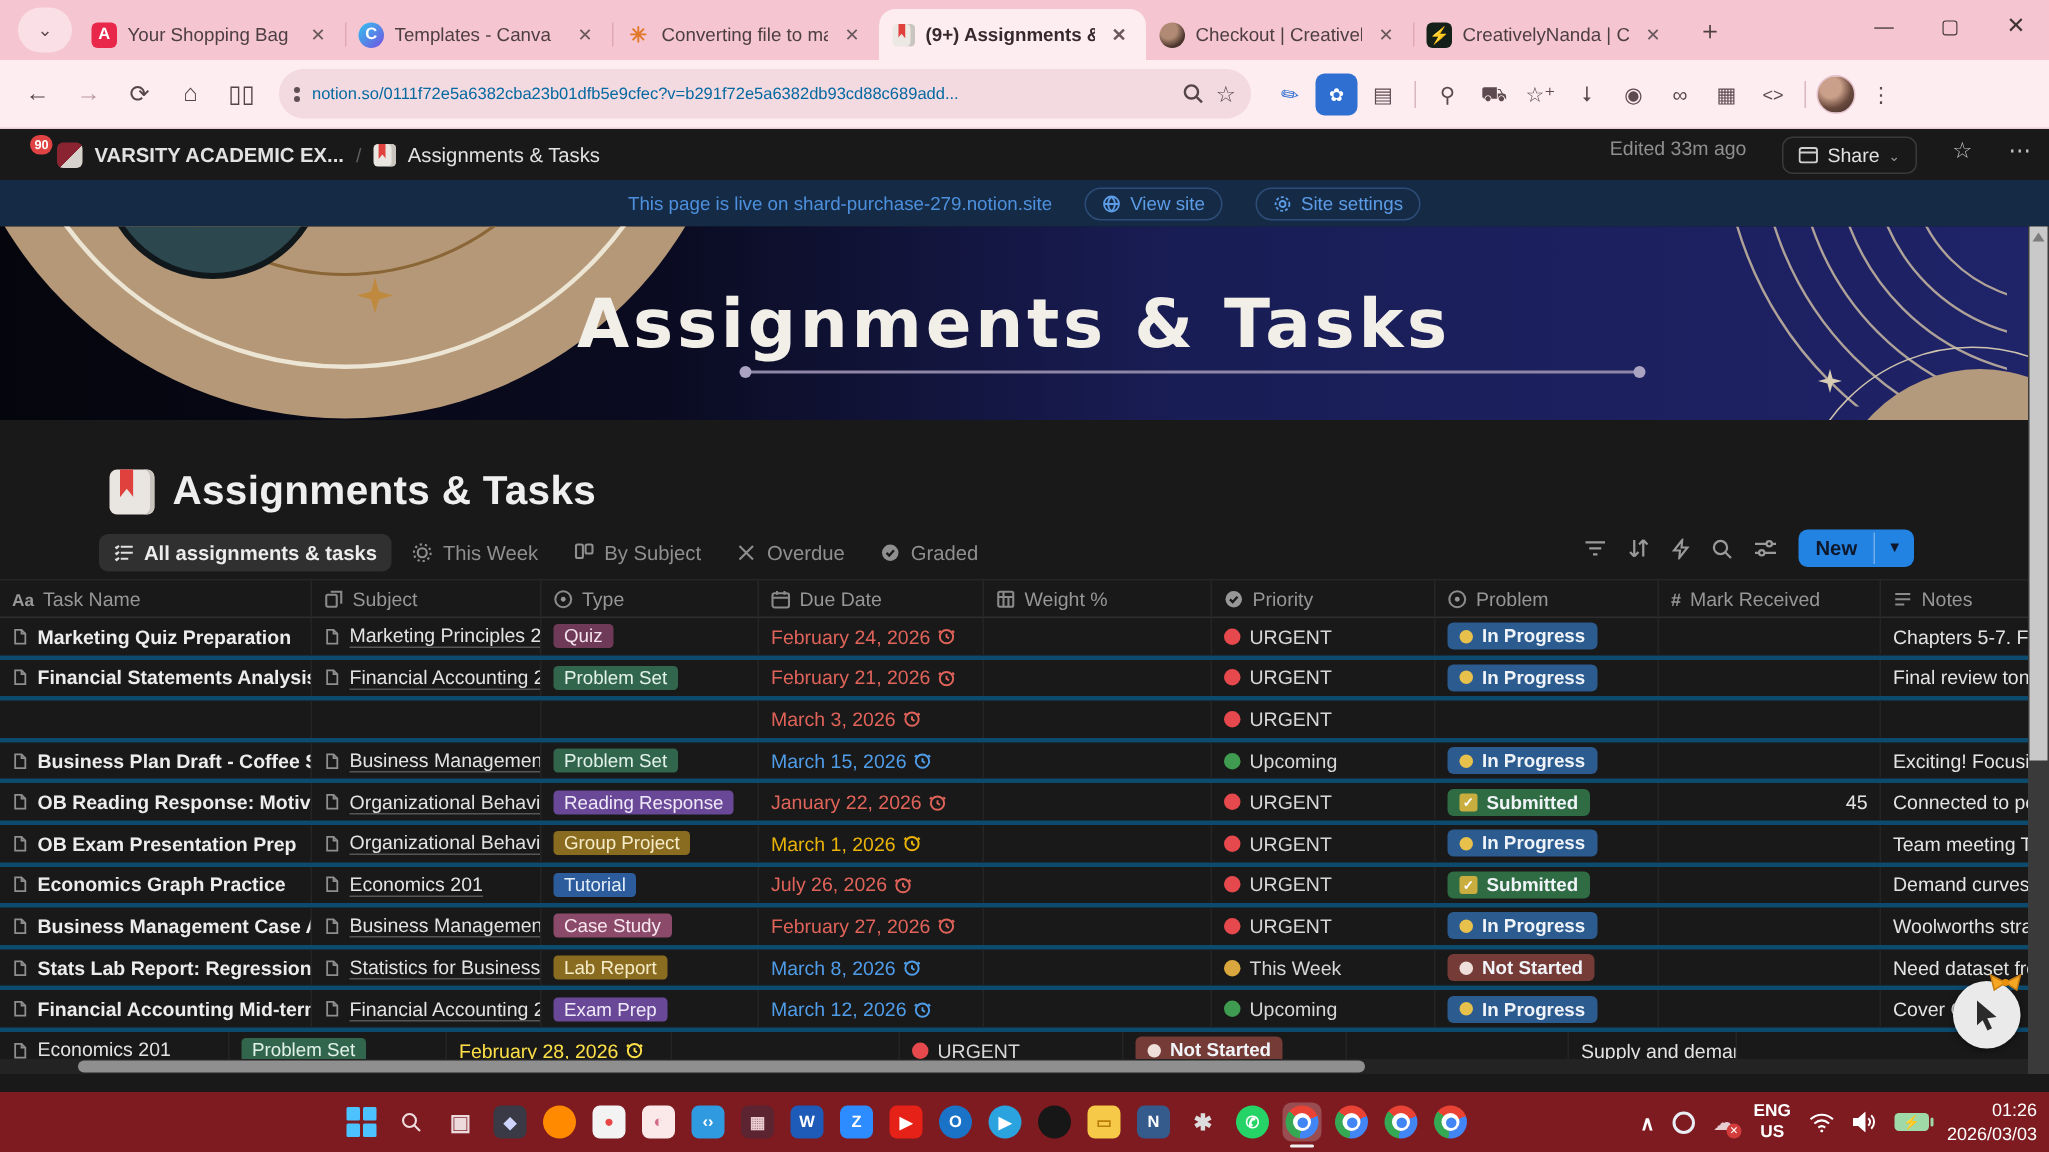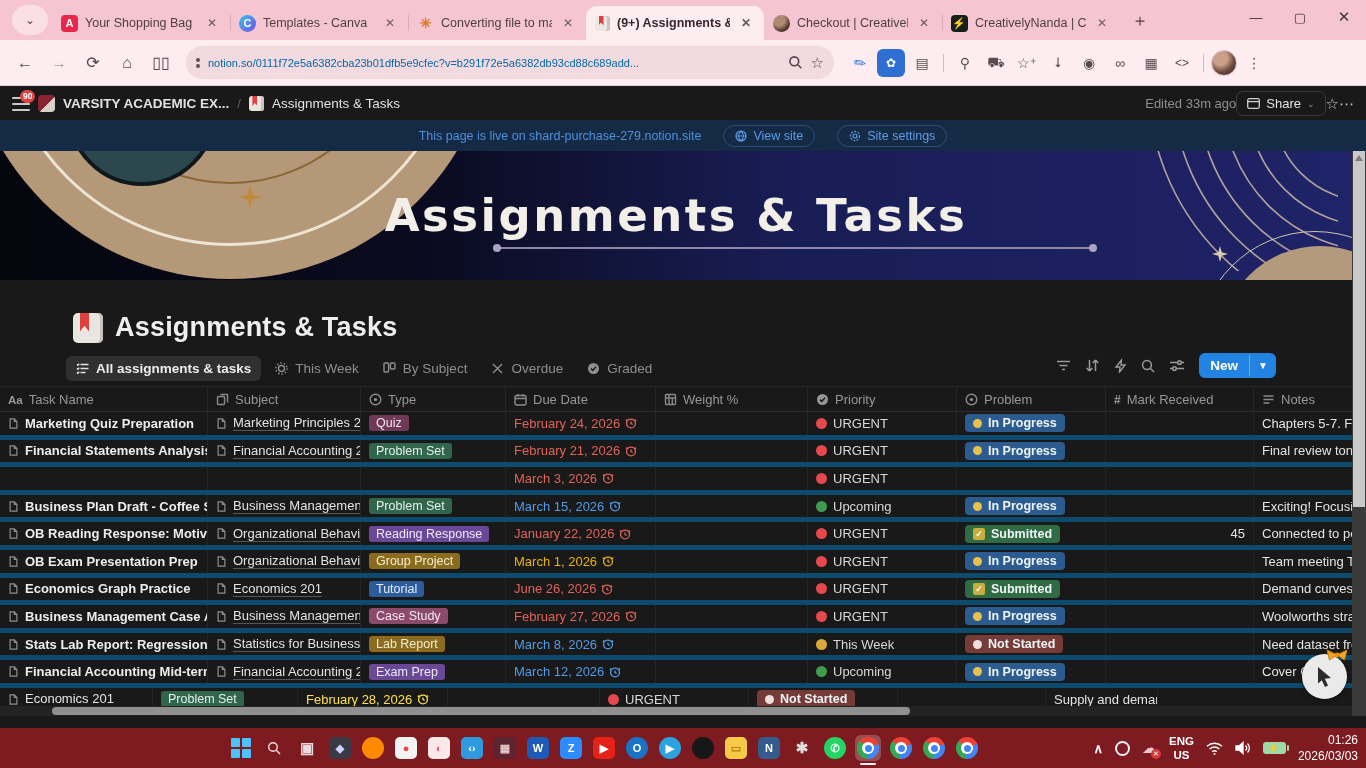--- a/index.html
+++ b/index.html
@@ -25,27 +25,27 @@
 .siteinfo{display:flex;flex-direction:column;gap:2px}
 .siteinfo i{width:4px;height:4px;border-radius:50%;background:#5f4f55;display:block}
 .urltext{flex:1;font-size:11px;color:#0369a1;white-space:nowrap;overflow:hidden}
 .exts{display:flex;align-items:center;gap:3px;margin-left:8px}
 .ext{width:28px;height:28px;border-radius:6px;display:flex;align-items:center;justify-content:center;font-size:14px;color:#5c4a50}
 .vdiv{width:1px;height:18px;background:#d9b7c0;margin:0 4px}
 .avatar24{width:26px;height:26px;border-radius:50%;background:radial-gradient(circle at 35% 30%,#caa08a 0 30%,#6b4a3e 60%,#3a2a26);border:1px solid #e4c2cb}
 
 
 .ntop{position:absolute;top:87px;left:0;width:1366px;height:33px;background:#191919;display:flex;align-items:center;padding:0 12px;gap:8px;color:#d6d6d6}
-.hamb{position:relative;width:18px;height:14px;display:flex;flex-direction:column;justify-content:space-between}
+.hamb{position:relative;width:18px;height:14px;display:flex;flex-direction:row;justify-content:space-between}
 .hamb i{height:2px;background:#c9c9c9;border-radius:1px;display:block}
 .badge{position:absolute;top:-7px;left:8px;min-width:15px;height:13px;border-radius:7px;background:#e04343;color:#fff;font-size:8.5px;font-weight:700;display:flex;align-items:center;justify-content:center;padding:0 3px}
 .wsicon{width:17px;height:17px;border-radius:4px;background:linear-gradient(135deg,#8a2430 0 55%,#d8d2cc 55%);flex:none}
 .crumbtxt{font-size:13.5px;font-weight:600;color:#e2e2e2;white-space:nowrap}
 .slash{color:#5f5f5f;font-size:13px}
-.ntop .right{margin-left:auto;display:flex;align-items:center;gap:0}
+.ntop .right{margin-left:auto;display:flex;gap:24px}
 .edited{font-size:13px;color:#8f8f8f}
 .sharebtn{display:flex;align-items:center;gap:6px;border:1px solid #3a3a3a;border-radius:7px;padding:4px 10px;font-size:13px;color:#e2e2e2}
 .gico{color:#c2c2c2;font-size:15px}
 
 
 .banner{position:absolute;top:120px;left:0;width:1366px;height:31px;background:#152a45;display:flex;align-items:center;justify-content:center;gap:22px}
 .bannertxt{font-size:12.5px;color:#4d90dd}
 .bnbtn{display:flex;align-items:center;gap:6px;border:1px solid #2d4d78;border-radius:13px;padding:3px 11px;font-size:12.5px;color:#5c9ce6}
 .bnbtn svg{stroke:#5c9ce6}
 
@@ -74,30 +74,30 @@
 .h1{font-size:27px;font-weight:700;color:#efefef;letter-spacing:.2px}
 
 
 .viewsrow{position:absolute;top:353px;left:66px;right:0;height:30px;display:flex;align-items:center;gap:4px}
 .viewtab{display:flex;align-items:center;gap:7px;padding:5px 10px;border-radius:6px;font-size:13.5px;color:#8f8f8f;white-space:nowrap}
 .viewtab.active{background:#303030;color:#ececec;font-weight:700}
 .viewtab svg{stroke:#8f8f8f}
 .viewtab.active svg{stroke:#e0e0e0}
 .dbctrl{position:absolute;top:353px;right:90px;display:flex;align-items:center;gap:14px}
 .dbctrl svg{stroke:#9a9a9a}
-.newbtn{display:flex;align-items:center;background:#2383e2;border-radius:6px;overflow:hidden;color:#ffffff;font-size:13.5px;font-weight:600}
+.newbtn{display:flex;align-items:center;background:#2383e2;border-radius:6px;overflow:hidden;color:#0f172a;font-size:13.5px;font-weight:600}
 .newbtn .lbl{padding:5px 11px}
 .newbtn .dd{padding:5px 8px;border-left:1px solid rgba(255,255,255,.35);font-size:10px}
 
 
 .thead{position:absolute;top:386px;left:0;width:1366px;height:26px;display:flex;border-top:1px solid #262626;border-bottom:1px solid #2e2e2e;color:#979797}
 .th{display:flex;align-items:center;gap:6px;padding:0 8px;font-size:13px;border-right:1px solid #262626;overflow:hidden;white-space:nowrap}
 .th svg{stroke:#8a8a8a;flex:none}
 .tbody{position:absolute;top:412px;left:0;width:1366px;height:294px;overflow:hidden}
-.tr{display:flex;height:27.6px;border-bottom:5px solid #0c4a6e}
+.tr{display:flex;height:27.6px;border-bottom:3px solid #0c4a6e}
 .td{display:flex;align-items:center;gap:6px;padding:0 8px;border-right:1px solid #242424;overflow:hidden;white-space:nowrap;font-size:13px;color:#e3e3e3}
 .tname{font-weight:600;color:#ededed;font-size:13px}
 .subj{border-bottom:1px solid #565656;font-weight:500}
 .tag{padding:1px 7px;border-radius:3px;font-size:12.5px;font-weight:500}
 .due{display:flex;align-items:center;gap:5px}
 .pdot{width:11px;height:11px;border-radius:50%;flex:none}
 .pill{display:flex;align-items:center;gap:6px;padding:2px 8px;border-radius:4px;font-size:12.5px;font-weight:600;color:#f0f4f8}
 .sdot{width:9px;height:9px;border-radius:50%;flex:none}
 .chk{width:12px;height:12px;border-radius:2px;background:#c9ad3f;color:#fff;font-size:9px;display:flex;align-items:center;justify-content:center;font-weight:700}
 .fileic{flex:none}
@@ -737,21 +737,21 @@
             <path d="M7.5 1v3h3"></path>
           </svg>
         </span>
         <span class="subj">Economics 201</span>
       </div>
       <div class="td" style="width:145px">
         <span class="tag" style="background:#2c5c9c;color:#e4eefb">Tutorial</span>
       </div>
       <div class="td" style="width:150px">
         <span class="due" style="color:#e0635a">
-          <span>June 26, 2026</span>
+          <span>July 26, 2026</span>
           <span>
             <svg width="12" height="12" viewBox="0 0 13 13" fill="none" stroke="currentColor" stroke-width="1.4">
               <circle cx="6.5" cy="7" r="4.8"></circle>
               <path d="M6.5 4.8V7l1.8 1.2M2.3 2.6 L1 4M10.7 2.6 L12 4"></path>
             </svg>
           </span>
         </span>
       </div>
       <div class="td" style="width:152px"></div>
       <div class="td" style="width:149px">

